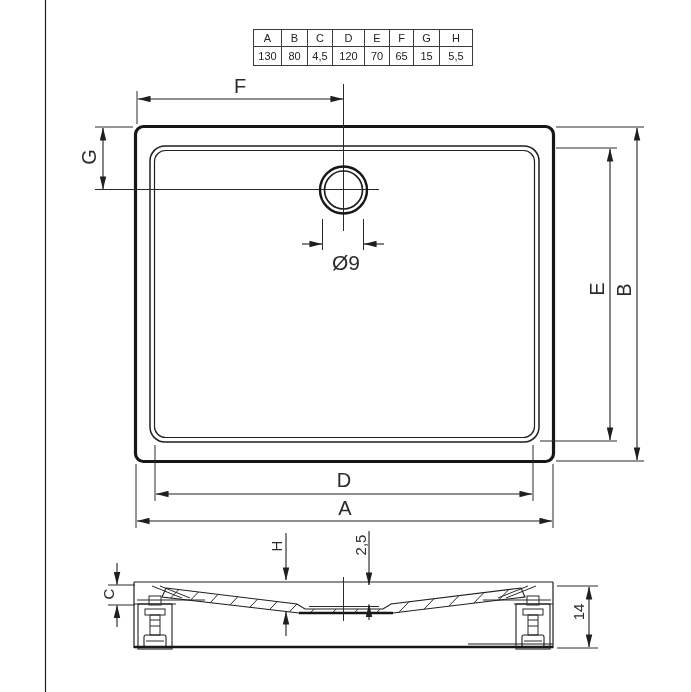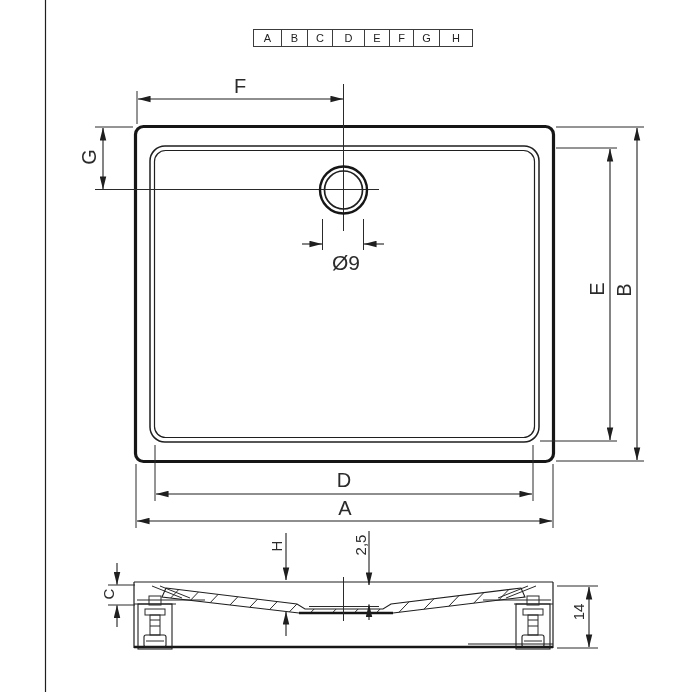--- a/index.html
+++ b/index.html
@@ -224,16 +224,26 @@
       <tr>
         <td>A</td>
         <td>B</td>
         <td>C</td>
         <td>D</td>
         <td>E</td>
         <td>F</td>
         <td>G</td>
         <td>H</td>
       </tr>
+      <tr class="vals">
+        <td>130</td>
+        <td>80</td>
+        <td>4,5</td>
+        <td>120</td>
+        <td>70</td>
+        <td>65</td>
+        <td>15</td>
+        <td>5,5</td>
+      </tr>
     </tbody>
   </table>
 
 </div>
 
 </body></html>

